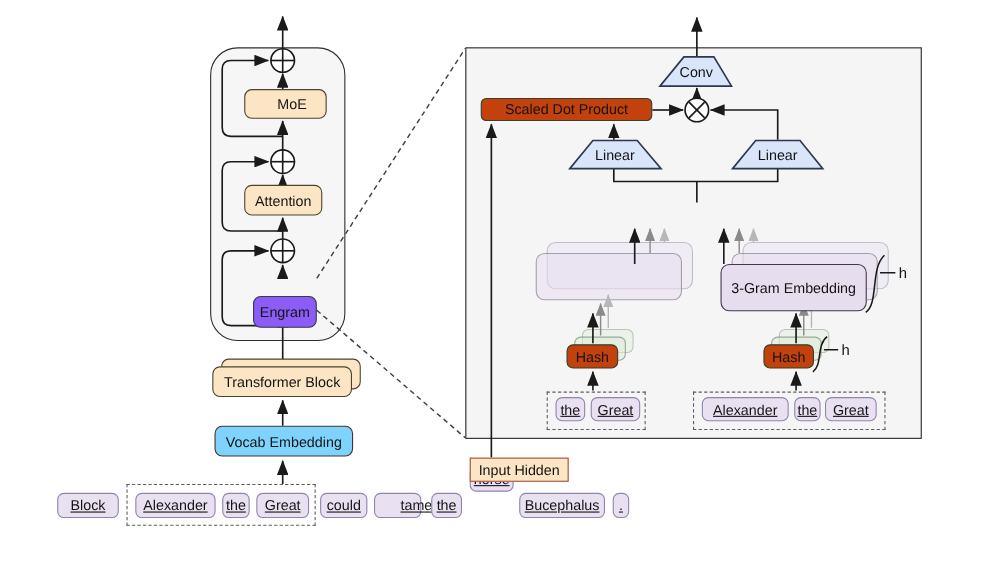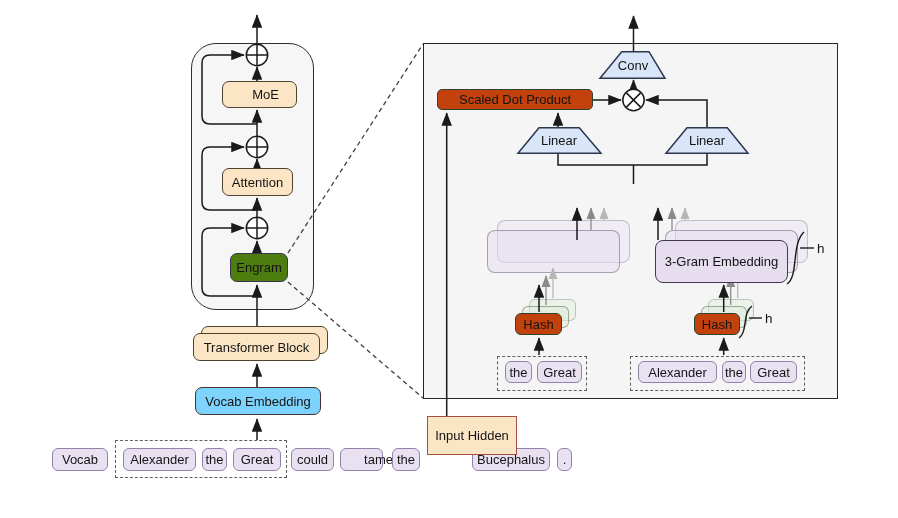--- a/index.html
+++ b/index.html
@@ -6,24 +6,24 @@
   #stage{position:relative;width:898px;height:518px;background:#ffffff;overflow:hidden;
          font-family:"Liberation Sans",sans-serif;}
   .abs{position:absolute;box-sizing:border-box;}
   .box{position:absolute;box-sizing:border-box;display:flex;align-items:center;justify-content:center;
        font-size:13px;color:#141414;white-space:nowrap;z-index:4;}
   .bg{z-index:1;}
   .copy{z-index:2;}
   #wires{position:absolute;left:0;top:0;z-index:3;}
   .orange{background:#fbe5c4;border:1.4px solid #4f422e;border-radius:7px;}
   .pink{background:#7dd3fc;border:1.4px solid #47322f;border-radius:7px;}
-  .lav{background:#4d7c0f;border:1.4px solid #3a3550;border-radius:7px;}
+  .lav{background:#8b5cf6;border:1.4px solid #3a3550;border-radius:7px;margin-top:16px;}
   .green{background:#c2410c;border:1.4px solid #2f432c;border-radius:5px;}
   .purple{background:#e6ddef;border:1.4px solid #42384f;border-radius:8px;}
-  .tok{background:#e9e1f2;border:1.3px solid #9184ab;border-radius:6px;}
+  .tok{background:#e9e1f2;border:1.3px solid #9184ab;border-radius:6px;text-decoration:underline;}
   .pcopy1{background:rgba(230,221,239,.55);border:1.3px solid rgba(80,70,100,.45);border-radius:8px;}
   .pcopy2{background:rgba(230,221,239,.38);border:1.3px solid rgba(80,70,100,.28);border-radius:8px;}
   .gcopy1{background:rgba(220,234,215,.55);border:1.2px solid rgba(60,85,55,.45);border-radius:6px;}
   .gcopy2{background:rgba(220,234,215,.38);border:1.2px solid rgba(60,85,55,.28);border-radius:6px;}
   .dashed{border:1.4px dashed #5f5f5f;background:transparent;}
   .container{background:#f6f6f6;border:1.6px solid #2e2e2e;border-radius:25px;}
   .panel{background:#f5f5f5;border:1.6px solid #262626;}
   .inputhidden{background:#fbe5c4;border:1.5px solid #a3503c;border-radius:0;}
   .svgtxt{font-family:"Liberation Sans",sans-serif;font-size:13px;fill:#141414;text-anchor:middle;}
   .hlbl{font-family:"Liberation Sans",sans-serif;font-size:13.5px;fill:#141414;text-anchor:start;}
@@ -151,21 +151,21 @@
 
   <div class="box orange" style="left:222px;top:81px;width:75px;height:27px;padding-left:12px;">MoE</div>
   <div class="box orange" style="left:222px;top:168px;width:71px;height:28px;">Attention</div>
   <div class="box lav" style="left:230px;top:253px;width:58px;height:29px;">Engram</div>
 
   <div class="box orange" style="left:201px;top:326px;width:127px;height:28px;"></div>
   <div class="box orange" style="left:193px;top:333px;width:127px;height:28px;">Transformer Block</div>
   <div class="box pink" style="left:195px;top:387px;width:126px;height:28px;">Vocab Embedding</div>
 
   <div class="abs dashed" style="left:115px;top:440px;width:172px;height:38px;z-index:4;"></div>
-  <div class="box tok" style="left:52px;top:448px;width:56px;height:23px;">Vocab</div>
+  <div class="box tok" style="left:52px;top:448px;width:56px;height:23px;">Block</div>
   <div class="box tok" style="left:123px;top:448px;width:73px;height:23px;">Alexander</div>
   <div class="box tok" style="left:202px;top:448px;width:25px;height:23px;">the</div>
   <div class="box tok" style="left:233px;top:448px;width:48px;height:23px;">Great</div>
   <div class="box tok" style="left:291px;top:448px;width:43px;height:23px;">could</div>
   <div class="box tok" style="left:340px;top:448px;width:43px;height:23px;padding-left:34px;">tame</div>
   <div class="box tok" style="left:392px;top:448px;width:28px;height:23px;">the</div>
   <div class="box tok" style="left:427px;top:424px;width:40px;height:23px;">horse</div>
   <div class="box tok" style="left:472px;top:448px;width:78px;height:23px;">Bucephalus</div>
   <div class="box tok" style="left:557px;top:448px;width:15px;height:23px;">.</div>
 
@@ -178,14 +178,14 @@
 
   <div class="abs dashed" style="left:497px;top:356px;width:90px;height:35px;z-index:4;"></div>
   <div class="box tok" style="left:505px;top:361px;width:27px;height:22px;">the</div>
   <div class="box tok" style="left:537px;top:361px;width:45px;height:22px;">Great</div>
 
   <div class="abs dashed" style="left:630px;top:356px;width:175px;height:35px;z-index:4;"></div>
   <div class="box tok" style="left:638px;top:361px;width:79px;height:22px;">Alexander</div>
   <div class="box tok" style="left:722px;top:361px;width:24px;height:22px;">the</div>
   <div class="box tok" style="left:750px;top:361px;width:47px;height:22px;">Great</div>
 
-  <div class="box inputhidden" style="left:427px;top:416px;width:90px;height:39px;">Input Hidden</div>
+  <div class="box inputhidden" style="left:427px;top:416px;width:90px;height:22px;">Input Hidden</div>
 </div>
 
 </body></html>

